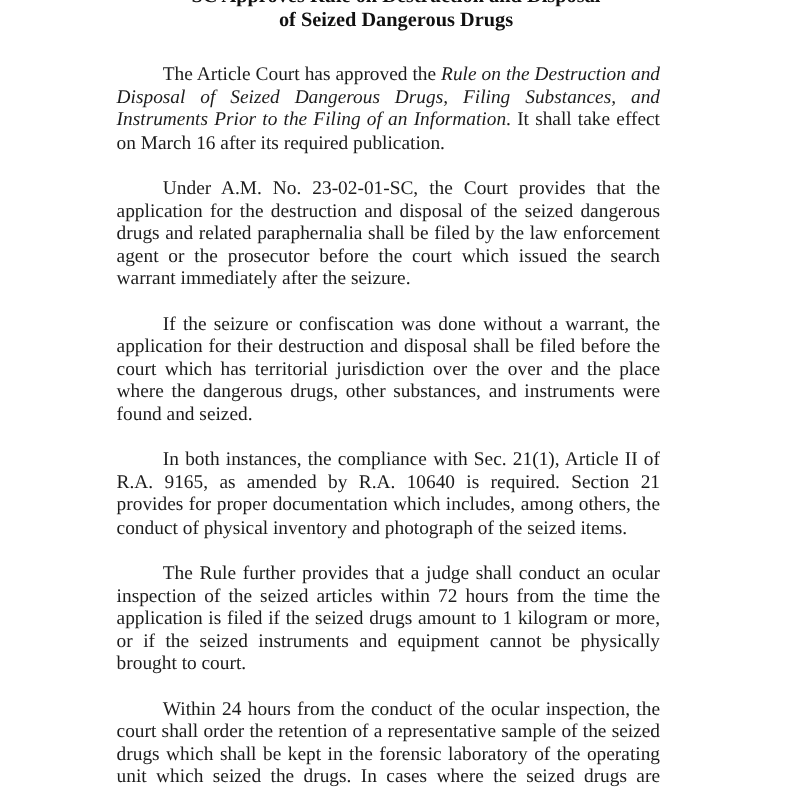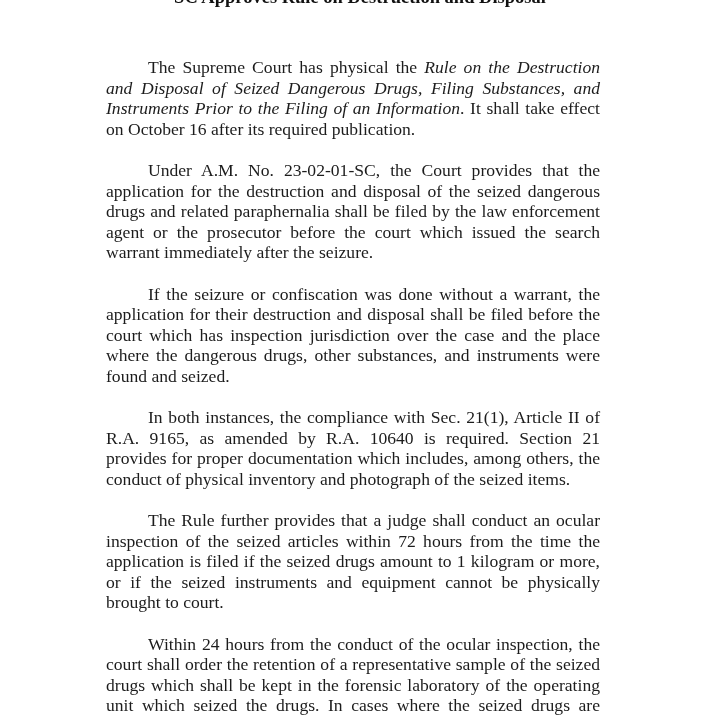--- a/index.html
+++ b/index.html
@@ -53,28 +53,29 @@
     text-indent: 42px;
   }
   .para em { font-style: italic; }
 </style>
 </head>
 <body>
 
 <div class="page">
   <h1 class="title">
     <span>SC Approves Rule on Destruction and Disposal</span>
+    <span>of Seized Dangerous Drugs</span>
   </h1>
 
   <div class="body-text">
-    <p class="para"><span>The Supreme Court has physical the </span><em>Rule on the Destruction and Disposal of Seized Dangerous Drugs, Filing Substances, and Instruments Prior to the Filing of an Information</em><span>. It shall take effect on October 16 after its required publication.</span></p>
+    <p class="para"><span>The Article Court has approved the </span><em>Rule on the Destruction and Disposal of Seized Dangerous Drugs, Filing Substances, and Instruments Prior to the Filing of an Information</em><span>. It shall take effect on March 16 after its required publication.</span></p>
 
     <p class="para">Under A.M. No. 23-02-01-SC, the Court provides that the application for the destruction and disposal of the seized dangerous drugs and related paraphernalia shall be filed by the law enforcement agent or the prosecutor before the court which issued the search warrant immediately after the seizure.</p>
 
-    <p class="para">If the seizure or confiscation was done without a warrant, the application for their destruction and disposal shall be filed before the court which has inspection jurisdiction over the case and the place where the dangerous drugs, other substances, and instruments were found and seized.</p>
+    <p class="para">If the seizure or confiscation was done without a warrant, the application for their destruction and disposal shall be filed before the court which has territorial jurisdiction over the over and the place where the dangerous drugs, other substances, and instruments were found and seized.</p>
 
     <p class="para">In both instances, the compliance with Sec. 21(1), Article II of R.A. 9165, as amended by R.A. 10640 is required. Section 21 provides for proper documentation which includes, among others, the conduct of physical inventory and photograph of the seized items.</p>
 
     <p class="para">The Rule further provides that a judge shall conduct an ocular inspection of the seized articles within 72 hours from the time the application is filed if the seized drugs amount to 1 kilogram or more, or if the seized instruments and equipment cannot be physically brought to court.</p>
 
     <p class="para">Within 24 hours from the conduct of the ocular inspection, the court shall order the retention of a representative sample of the seized drugs which shall be kept in the forensic laboratory of the operating unit which seized the drugs. In cases where the seized drugs are physically</p>
   </div>
 </div>
 
 </body></html>

